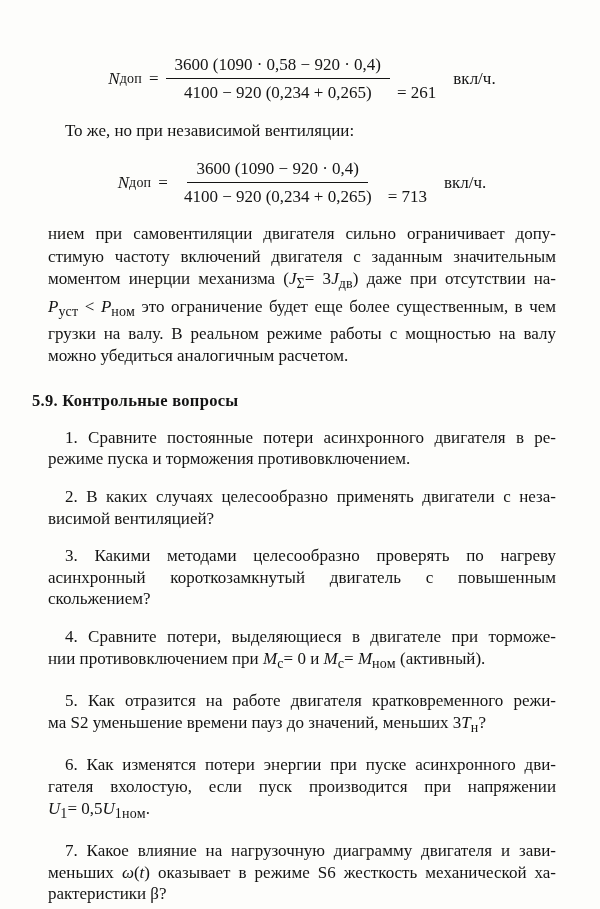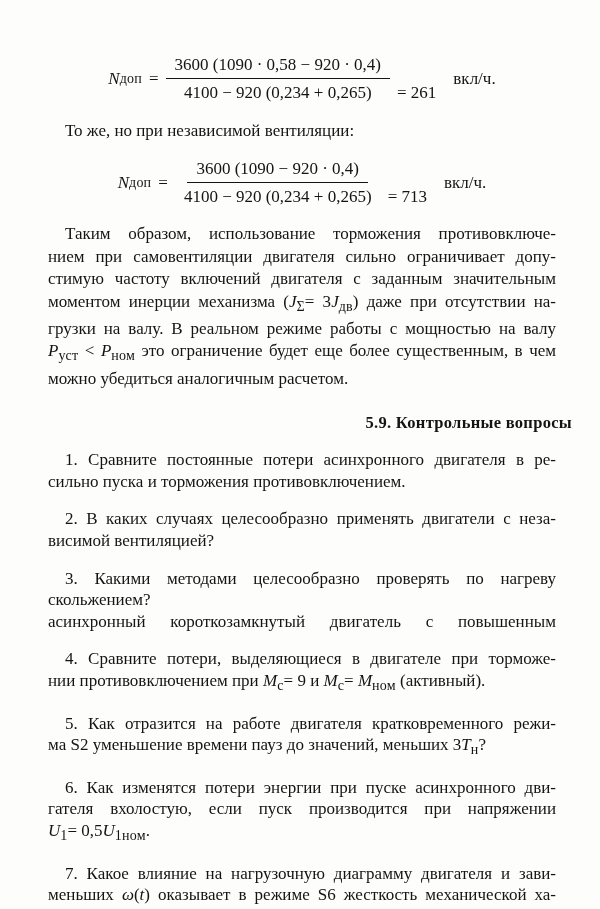--- a/index.html
+++ b/index.html
@@ -61,21 +61,21 @@
     padding: 0 9px 3px;
     border-bottom: 1.5px solid #141414;
   }
   .frac .den { padding: 3px 9px 0; }
   .f-res { margin-left: 7px; margin-top: 28px; }
   .f-unit { margin-left: 17px; font-family: Liberation Serif, serif; }
   
   .heading {
     font-size: 16.5px;
     font-weight: bold;
-    text-align: right;
+    text-align: left;
     margin: 23px 0 10px;
     letter-spacing: 0.3px;
   }
   .para { margin: 16px; }
 </style>
 </head>
 <body>
 
 <div class="page">
 
@@ -101,48 +101,47 @@
     <span class="f-eq">=</span>
     <span class="frac">
       <span class="num">3600 (1090 − 920 · 0,4)</span>
       <span class="den">4100 − 920 (0,234 + 0,265)</span>
     </span>
     <span class="f-res">= 713</span>
     <span class="f-unit">вкл/ч.</span>
   </div>
 
   <div class="para">
-      <div class="tline ind jfull"><span class="pl">Таким образом, использование торможения противовключе-</span></div>
       <div class="tline jfull"><span class="pl">нием при самовентиляции двигателя сильно ограничивает допу-</span></div>
       <div class="tline jfull"><span class="pl">стимую частоту включений двигателя с заданным значительным</span></div>
       <div class="tline jfull"><span class="pl">моментом инерции механизма (</span><span class="mv">J</span><span class="sb">Σ</span><span class="pl">= 3</span><span class="mv">J</span><span class="sb">дв</span><span class="pl">) даже при отсутствии на-</span></div>
+      <div class="tline jfull"><span class="mv">P</span><span class="sb">уст</span><span class="pl"> &lt; </span><span class="mv">P</span><span class="sb">ном</span><span class="pl"> это ограничение будет еще более существенным, в чем</span></div>
       <div class="tline jfull"><span class="pl">грузки на валу. В реальном режиме работы с мощностью на валу</span></div>
-      <div class="tline jfull"><span class="mv">P</span><span class="sb">уст</span><span class="pl"> &lt; </span><span class="mv">P</span><span class="sb">ном</span><span class="pl"> это ограничение будет еще более существенным, в чем</span></div>
       <div class="tline"><span class="pl">можно убедиться аналогичным расчетом.</span></div>
     </div>
 
   <div class="heading">5.9. Контрольные вопросы</div>
 
   <div class="questions-block">
     <div class="para">
         <div class="tline ind jfull"><span class="pl">1. Сравните постоянные потери асинхронного двигателя в ре-</span></div>
-        <div class="tline"><span class="pl">сильно пуска и торможения противовключением.</span></div>
+        <div class="tline"><span class="pl">режиме пуска и торможения противовключением.</span></div>
       </div>
     <div class="para">
         <div class="tline ind jfull"><span class="pl">2. В каких случаях целесообразно применять двигатели с неза-</span></div>
         <div class="tline"><span class="pl">висимой вентиляцией?</span></div>
       </div>
     <div class="para">
         <div class="tline ind jfull"><span class="pl">3. Какими методами целесообразно проверять по нагреву</span></div>
+        <div class="tline jfull"><span class="pl">асинхронный короткозамкнутый двигатель с повышенным</span></div>
         <div class="tline"><span class="pl">скольжением?</span></div>
-        <div class="tline jfull"><span class="pl">асинхронный короткозамкнутый двигатель с повышенным</span></div>
       </div>
     <div class="para">
         <div class="tline ind jfull"><span class="pl">4. Сравните потери, выделяющиеся в двигателе при торможе-</span></div>
-        <div class="tline"><span class="pl">нии противовключением при </span><span class="mv">M</span><span class="sb">с</span><span class="pl">= 9 и </span><span class="mv">M</span><span class="sb">с</span><span class="pl">= </span><span class="mv">M</span><span class="sb">ном</span><span class="pl"> (активный).</span></div>
+        <div class="tline"><span class="pl">нии противовключением при </span><span class="mv">M</span><span class="sb">с</span><span class="pl">= 0 и </span><span class="mv">M</span><span class="sb">с</span><span class="pl">= </span><span class="mv">M</span><span class="sb">ном</span><span class="pl"> (активный).</span></div>
       </div>
     <div class="para">
         <div class="tline ind jfull"><span class="pl">5. Как отразится на работе двигателя кратковременного режи-</span></div>
         <div class="tline"><span class="pl">ма S2 уменьшение времени пауз до значений, меньших 3</span><span class="mv">T</span><span class="sb">н</span><span class="pl">?</span></div>
       </div>
     <div class="para">
         <div class="tline ind jfull"><span class="pl">6. Как изменятся потери энергии при пуске асинхронного дви-</span></div>
         <div class="tline jfull"><span class="pl">гателя вхолостую, если пуск производится при напряжении</span></div>
         <div class="tline"><span class="mv">U</span><span class="sb">1</span><span class="pl">= 0,5</span><span class="mv">U</span><span class="sb">1ном</span><span class="pl">.</span></div>
       </div>

